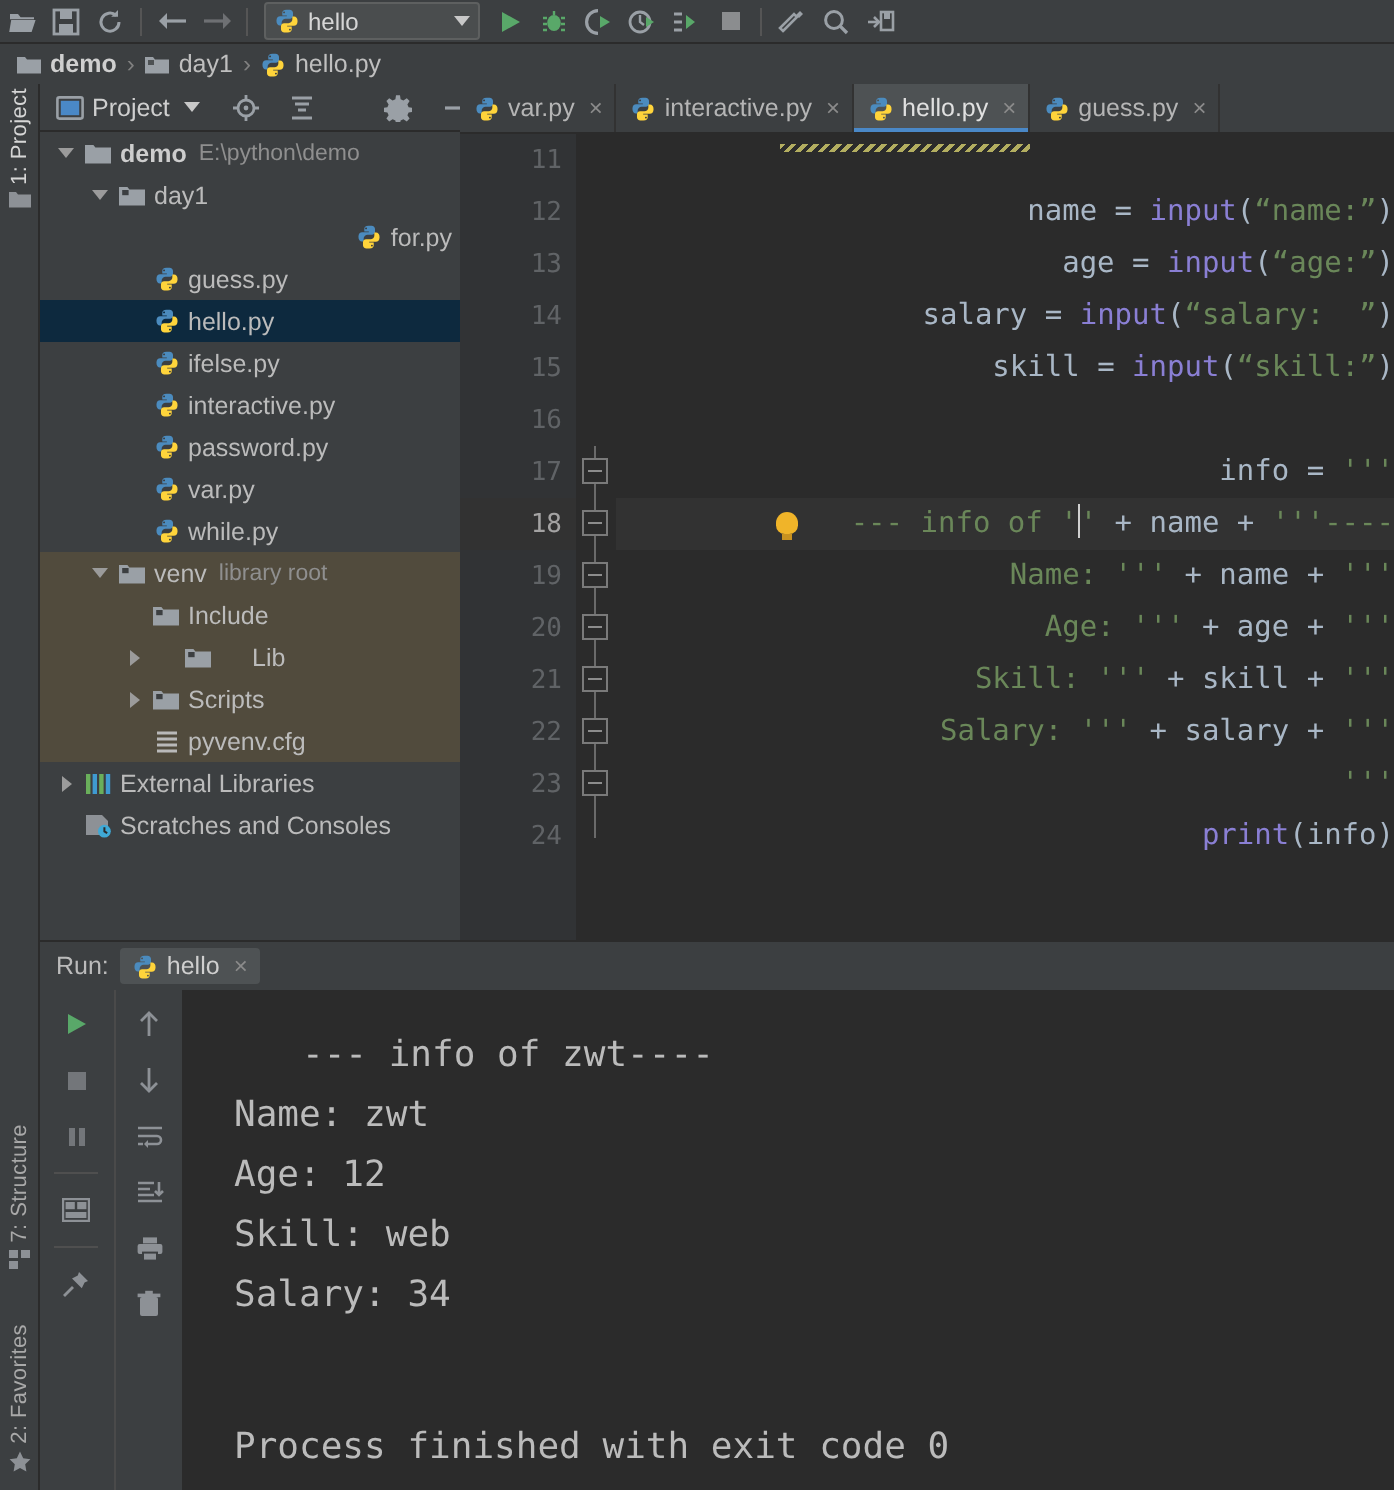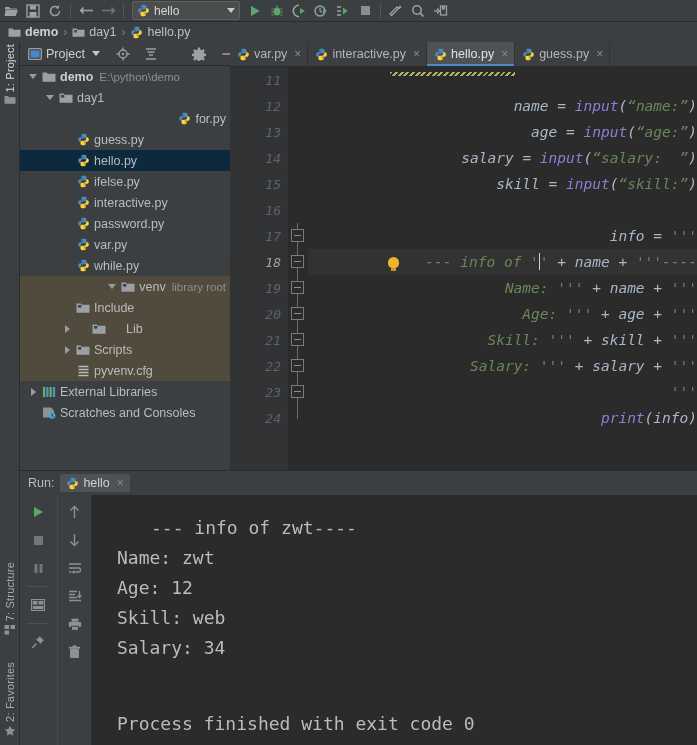--- a/index.html
+++ b/index.html
@@ -119,21 +119,21 @@
   }
   .etab.active { background: #4e5254; color: #e0e0e0; }
   .etab.active::after {
     content: ''; position: absolute; left: 0; right: 0; bottom: 0;
     height: 2px; background: #4a88c7;
   }
   .tab-close { color: #8b8b8b; font-size: 12px; margin-left: 3px; }
 
   #editor-body {
     position: absolute; left: 0; top: 25px; width: 467px; height: 403px;
-    background: #2b2b2b; overflow: hidden; font-style: italic;
+    background: #2b2b2b; overflow: hidden;
   }
   #gutter {
     position: absolute; left: 0; top: 0; width: 58px; height: 403px;
     background: #313335;
   }
   .gline {
     height: 26px; display: flex; align-items: center; justify-content: flex-end;
     padding-right: 7px; color: #606366;
     font-family: "DejaVu Sans Mono", monospace; font-size: 13px;
   }
@@ -544,21 +544,21 @@
         <span class="tico">
           <span>
             <svg width="13" height="13" viewBox="0 0 16 16">
               <path d="M7.7 1c-2 0-2.6.8-2.6 2v1.6h2.8v.5H3.8c-1.3 0-2.3.8-2.3 2.8s.9 2.9 2.2 2.9h1v-1.8c0-1.3 1.1-2.4 2.4-2.4h2.7c1 0 1.9-.8 1.9-1.8V3C11.7 1.9 10.8 1 9.6 1H7.7zM6.2 2.1c.3 0 .6.3.6.6s-.3.6-.6.6-.6-.3-.6-.6.3-.6.6-.6z" fill="#4b8bbe"></path>
               <path d="M8.3 15c2 0 2.6-.8 2.6-2v-1.6H8.1v-.5h4.1c1.3 0 2.3-.8 2.3-2.8s-.9-2.9-2.2-2.9h-1v1.8c0 1.3-1.1 2.4-2.4 2.4H6.2c-1 0-1.9.8-1.9 1.8V13c0 1.1.9 2 2.1 2h1.9zm1.5-1.1c-.3 0-.6-.3-.6-.6s.3-.6.6-.6.6.3.6.6-.3.6-.6.6z" fill="#ffd43b"></path>
             </svg>
           </span>
         </span>
         <span class="tlabel">while.py</span>
       </div>
-      <div class="tree-row venv-bg" style="padding-left: 23px; justify-content: flex-end;">
+      <div class="tree-row venv-bg" style="padding-left: 23px;">
         <span class="tw">
           <span class="tri-down"></span>
         </span>
         <span class="tico">
           <span>
             <svg width="14" height="12" viewBox="0 0 14 12">
               <path d="M0.5 1.5h4.2l1 1.3h7.8v8h-13z" fill="#9aa0a6"></path>
               <rect x="2.1" y="3" width="3.2" height="2.6" fill="#3c3f41"></rect>
             </svg>
           </span>

